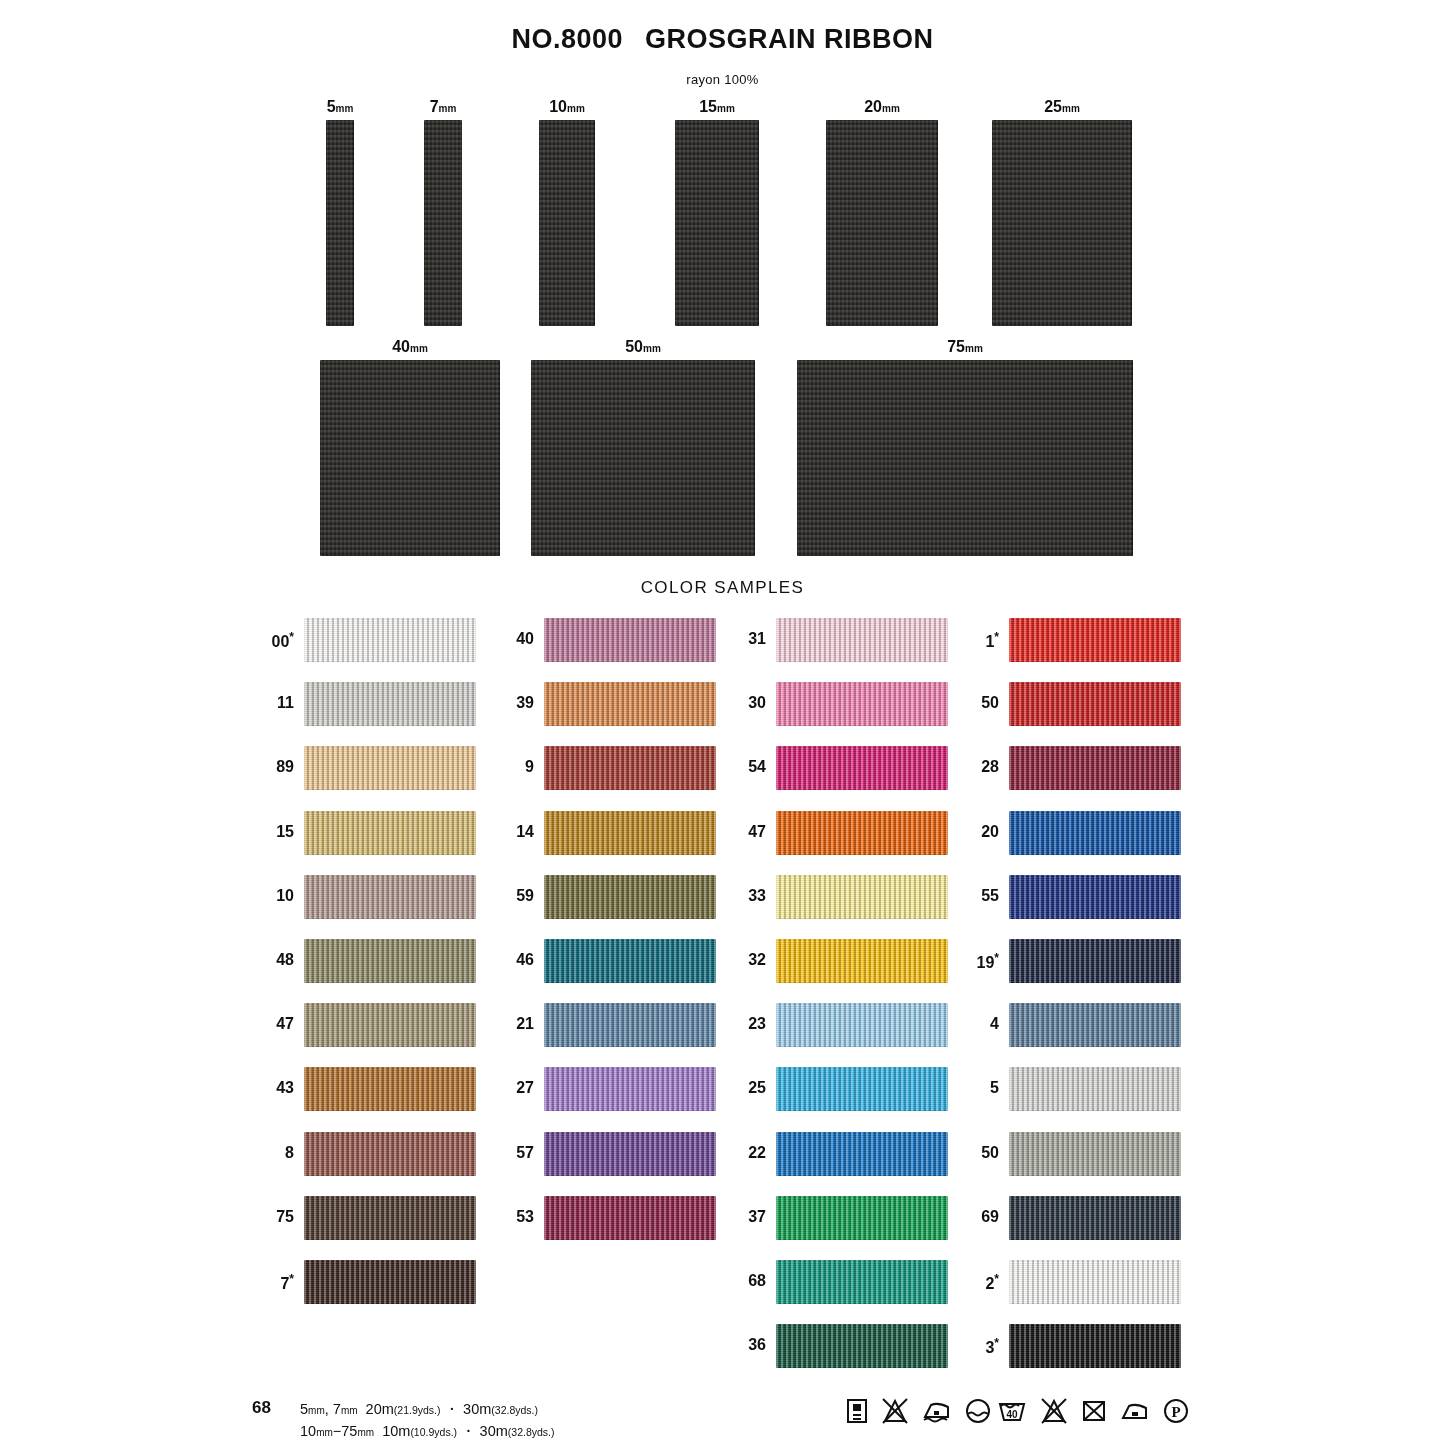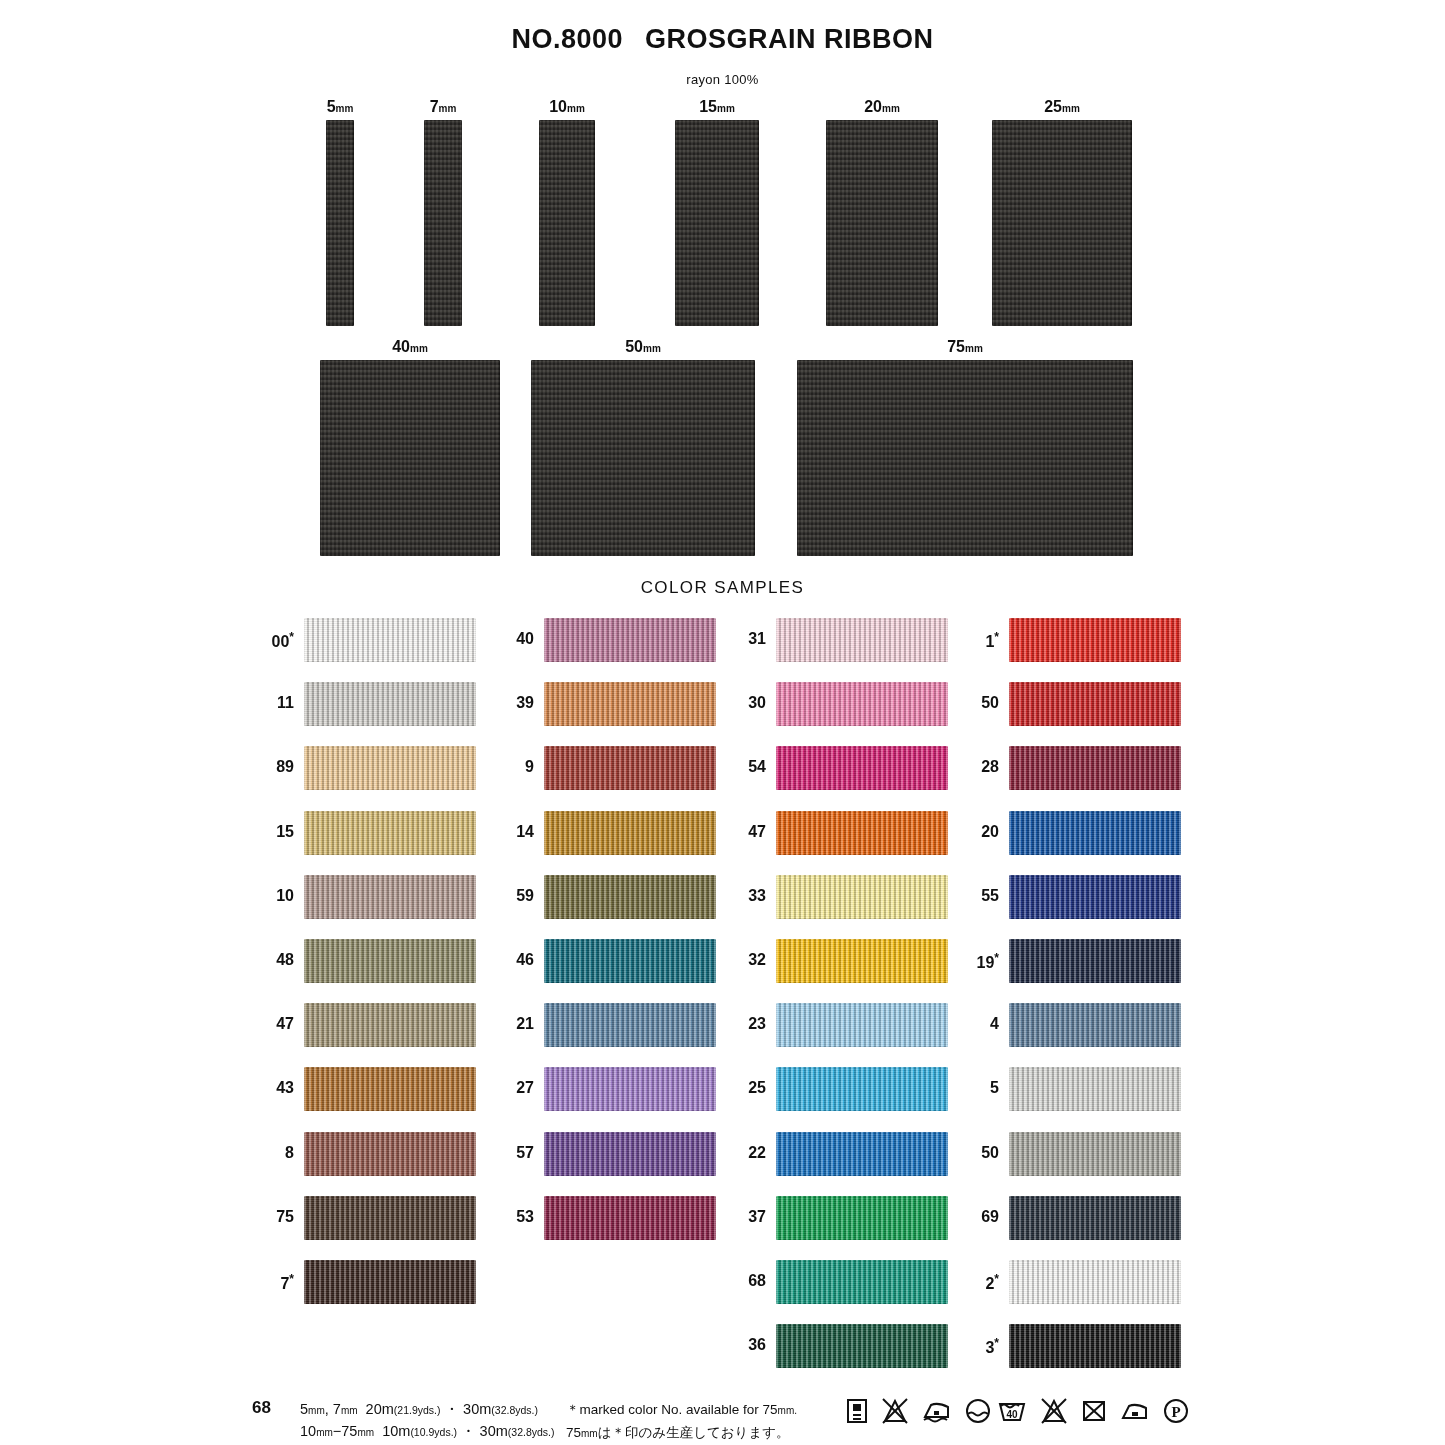--- a/index.html
+++ b/index.html
@@ -340,28 +340,20 @@
       <span>20m</span><span class="p">(21.9yds.)</span>
       <span>・ 30m</span><span class="p">(32.8yds.)</span>
     </div>
     <div>
       <span>10</span><span class="u">mm</span><span>−75</span><span class="u">mm</span>&nbsp;
       <span>10m</span><span class="p">(10.9yds.)</span>
       <span>・ 30m</span><span class="p">(32.8yds.)</span>
     </div>
   </div>
 
-  <div class="note">
-    <div>
-      <span>＊marked  color  No. available  for  75</span><span class="u">mm.</span>
-    </div>
-    <div>
-      <span>75</span><span class="u">mm</span><span>は＊印のみ生産しております。</span>
-    </div>
-  </div>
 
   <div class="care" style="left:846px;">
     <span>
       <svg width="22" height="26" viewBox="0 0 22 26">
           <rect x="2" y="2" width="18" height="22" fill="none" stroke="#111" stroke-width="2"></rect>
           <rect x="7" y="6" width="8" height="7" fill="#111"></rect>
           <rect x="7" y="16" width="8" height="2" fill="#111"></rect>
           <rect x="7" y="20" width="8" height="2" fill="#111"></rect>
         </svg>
     </span>

